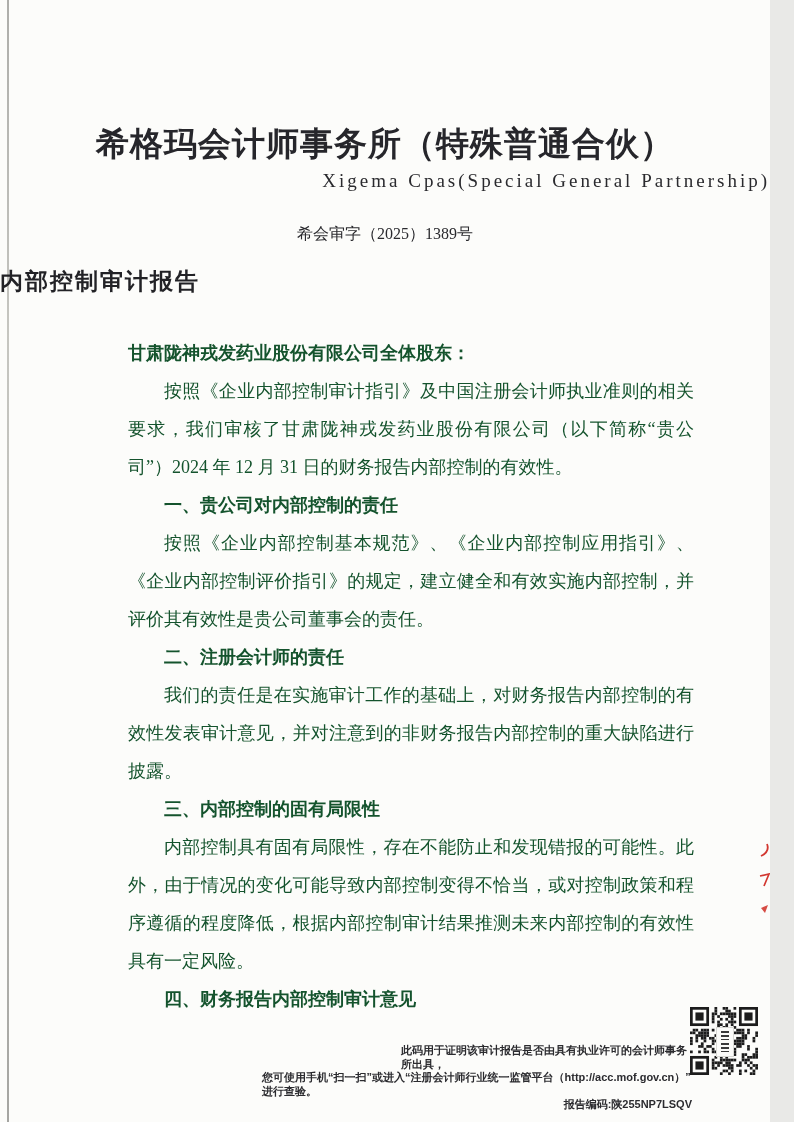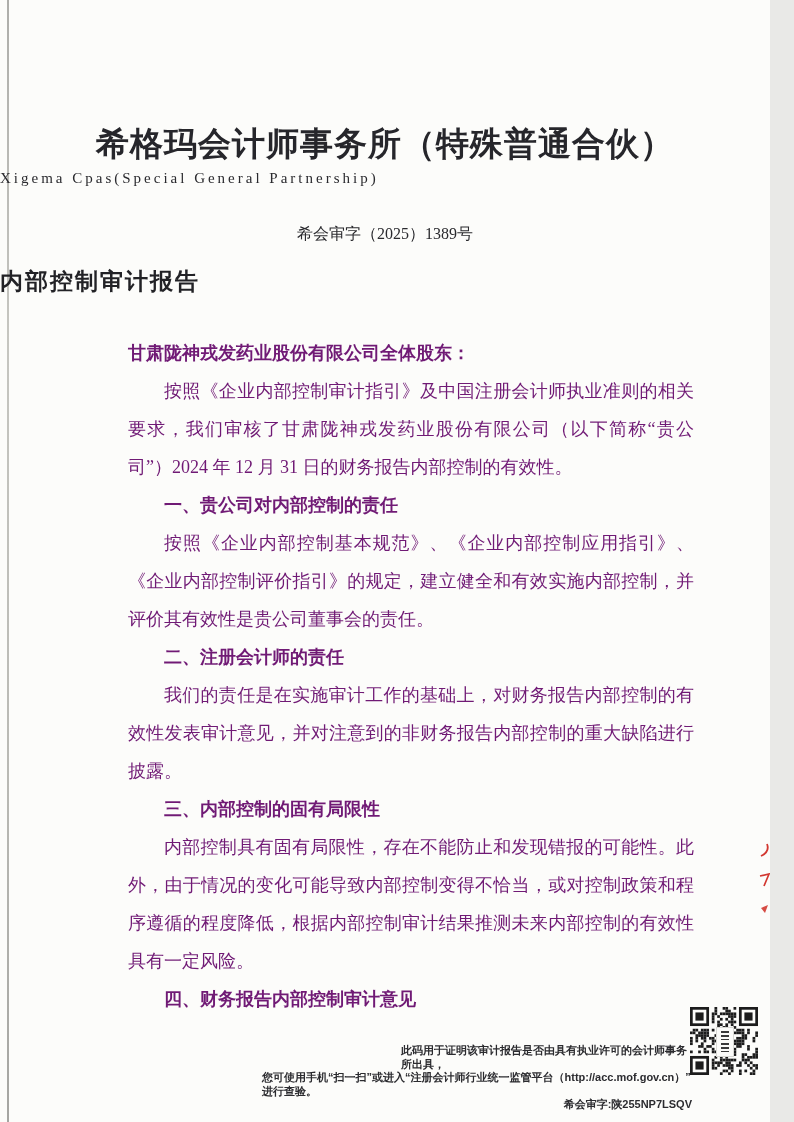--- a/index.html
+++ b/index.html
@@ -25,41 +25,41 @@
   
   .firm-name-cn {
     position: absolute; top: 122px; left: 0; width: 100%;
     text-align: center;
     font-family: "Liberation Sans", "DejaVu Sans", sans-serif;
     font-size: 33px; font-weight: 900; letter-spacing: 1px;
     color: #26262b;
   }
   .firm-name-en {
     position: absolute; top: 170px; left: 0; width: 100%;
-    text-align: left;
-    font-size: 15px; letter-spacing: 3px;
+    text-align: right;
+    font-size: 19px; letter-spacing: 3px;
     color: #2a2a2e;
   }
   .doc-number {
     position: absolute; top: 224px; left: 0; width: 100%;
     text-align: center;
     font-size: 16px; color: #2a2a2e;
   }
   .report-title {
     position: absolute; top: 266px; left: 0; width: 100%;
     text-align: left;
     font-size: 23px; font-weight: bold; letter-spacing: 2px;
     color: #222226;
   }
   
   .doc-body {
     position: absolute; top: 334px; left: 128px; width: 566px;
     font-size: 18px; line-height: 38px;
     text-align: justify;
-    color: #701a75;
+    color: #14532d;
   }
   .doc-body p, .doc-body h3 { margin: 0; font-size: 18px; line-height: 38px; }
   .salutation { font-weight: bold; }
   .para { text-indent: 2em; }
   .sec { font-weight: bold; text-indent: 2em; }
   
   .notice {
     position: absolute; left: 262px; top: 1044px; width: 430px;
     font-family: "Liberation Sans", "DejaVu Sans", sans-serif;
     font-size: 11px; line-height: 13.5px; font-weight: bold;
@@ -104,21 +104,21 @@
     <h3 class="sec">二、注册会计师的责任</h3>
     <p class="para">我们的责任是在实施审计工作的基础上，对财务报告内部控制的有效性发表审计意见，并对注意到的非财务报告内部控制的重大缺陷进行披露。</p>
     <h3 class="sec">三、内部控制的固有局限性</h3>
     <p class="para">内部控制具有固有局限性，存在不能防止和发现错报的可能性。此外，由于情况的变化可能导致内部控制变得不恰当，或对控制政策和程序遵循的程度降低，根据内部控制审计结果推测未来内部控制的有效性具有一定风险。</p>
     <h3 class="sec">四、财务报告内部控制审计意见</h3>
   </div>
 
   <div class="notice">
     <div class="l1">此码用于证明该审计报告是否由具有执业许可的会计师事务所出具，</div>
     <div class="l2">您可使用手机“扫一扫”或进入“注册会计师行业统一监管平台（http://acc.mof.gov.cn）” 进行查验。</div>
-    <div class="l3"><span>希会审字:</span><span>陕255NP7LSQV</span></div>
+    <div class="l3"><span>报告编码:</span><span>陕255NP7LSQV</span></div>
   </div>
 
   <div class="qr">
     <svg id="qr-svg" width="68" height="68" viewBox="0 0 68 68" fill="#1c1c1c">
         <rect x="24.48" y="0.00" width="2.72" height="2.72"></rect>
         <rect x="32.64" y="0.00" width="2.72" height="2.72"></rect>
         <rect x="35.36" y="0.00" width="2.72" height="2.72"></rect>
         <rect x="43.52" y="0.00" width="2.72" height="2.72"></rect>
         <rect x="24.48" y="2.72" width="2.72" height="2.72"></rect>
         <rect x="35.36" y="2.72" width="2.72" height="2.72"></rect>

